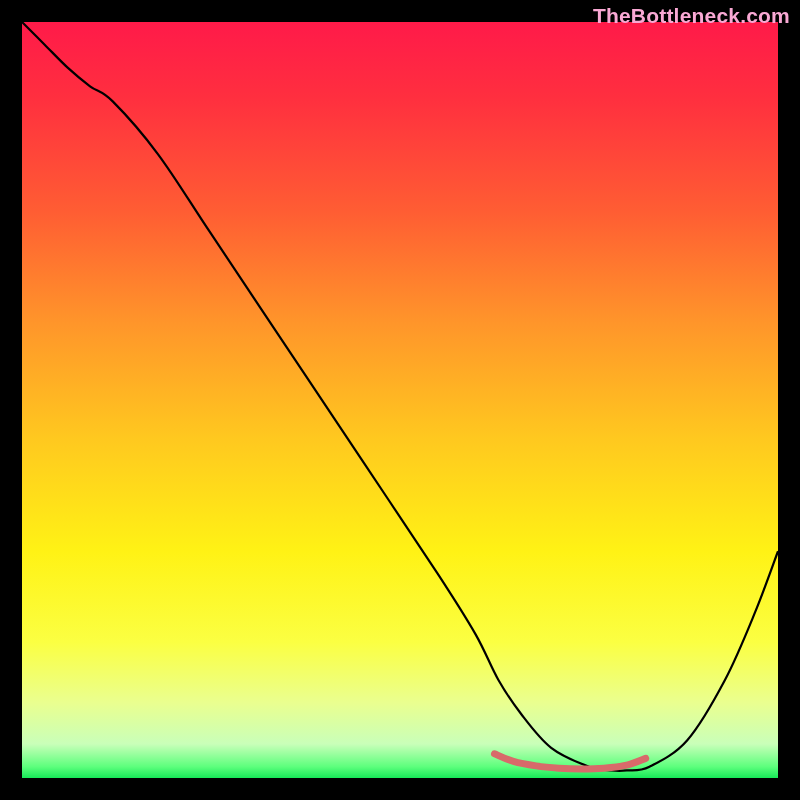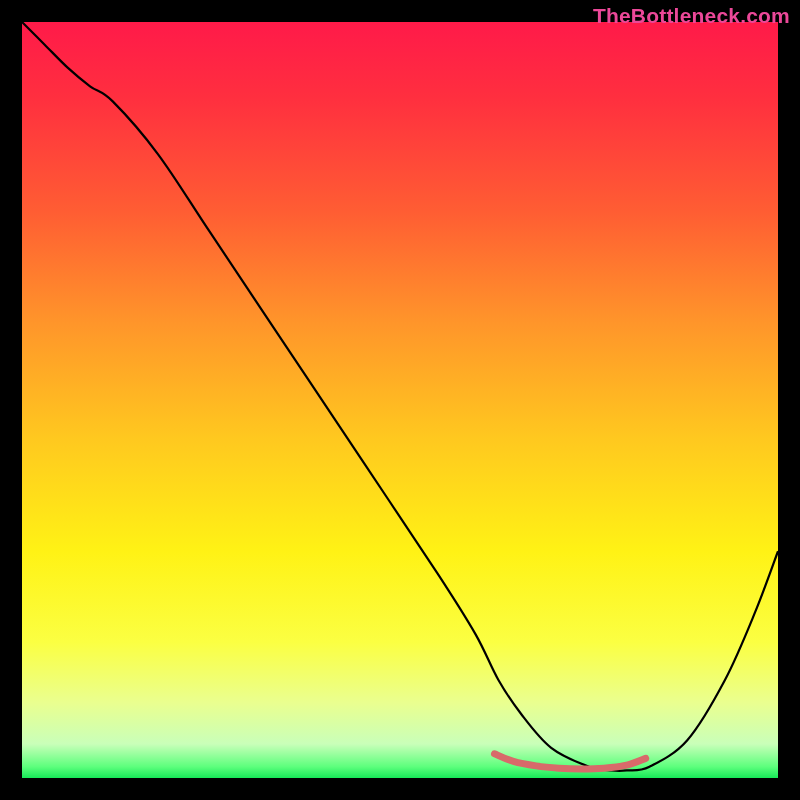--- a/index.html
+++ b/index.html
@@ -8,21 +8,21 @@
     width: 800px;
     height: 800px;
     background: #000;
     font-family: Arial, Helvetica, sans-serif;
     overflow: hidden;
   }
   .watermark {
     position: absolute;
     top: 4px;
     right: 10px;
-    color: #ec4899;
+    color: #f9a8d4;
     font-size: 21px;
     font-weight: bold;
     z-index: 10;
     letter-spacing: 0.2px;
   }
   .plot-area {
     position: absolute;
     left: 22px;
     top: 22px;
     width: 756px;

